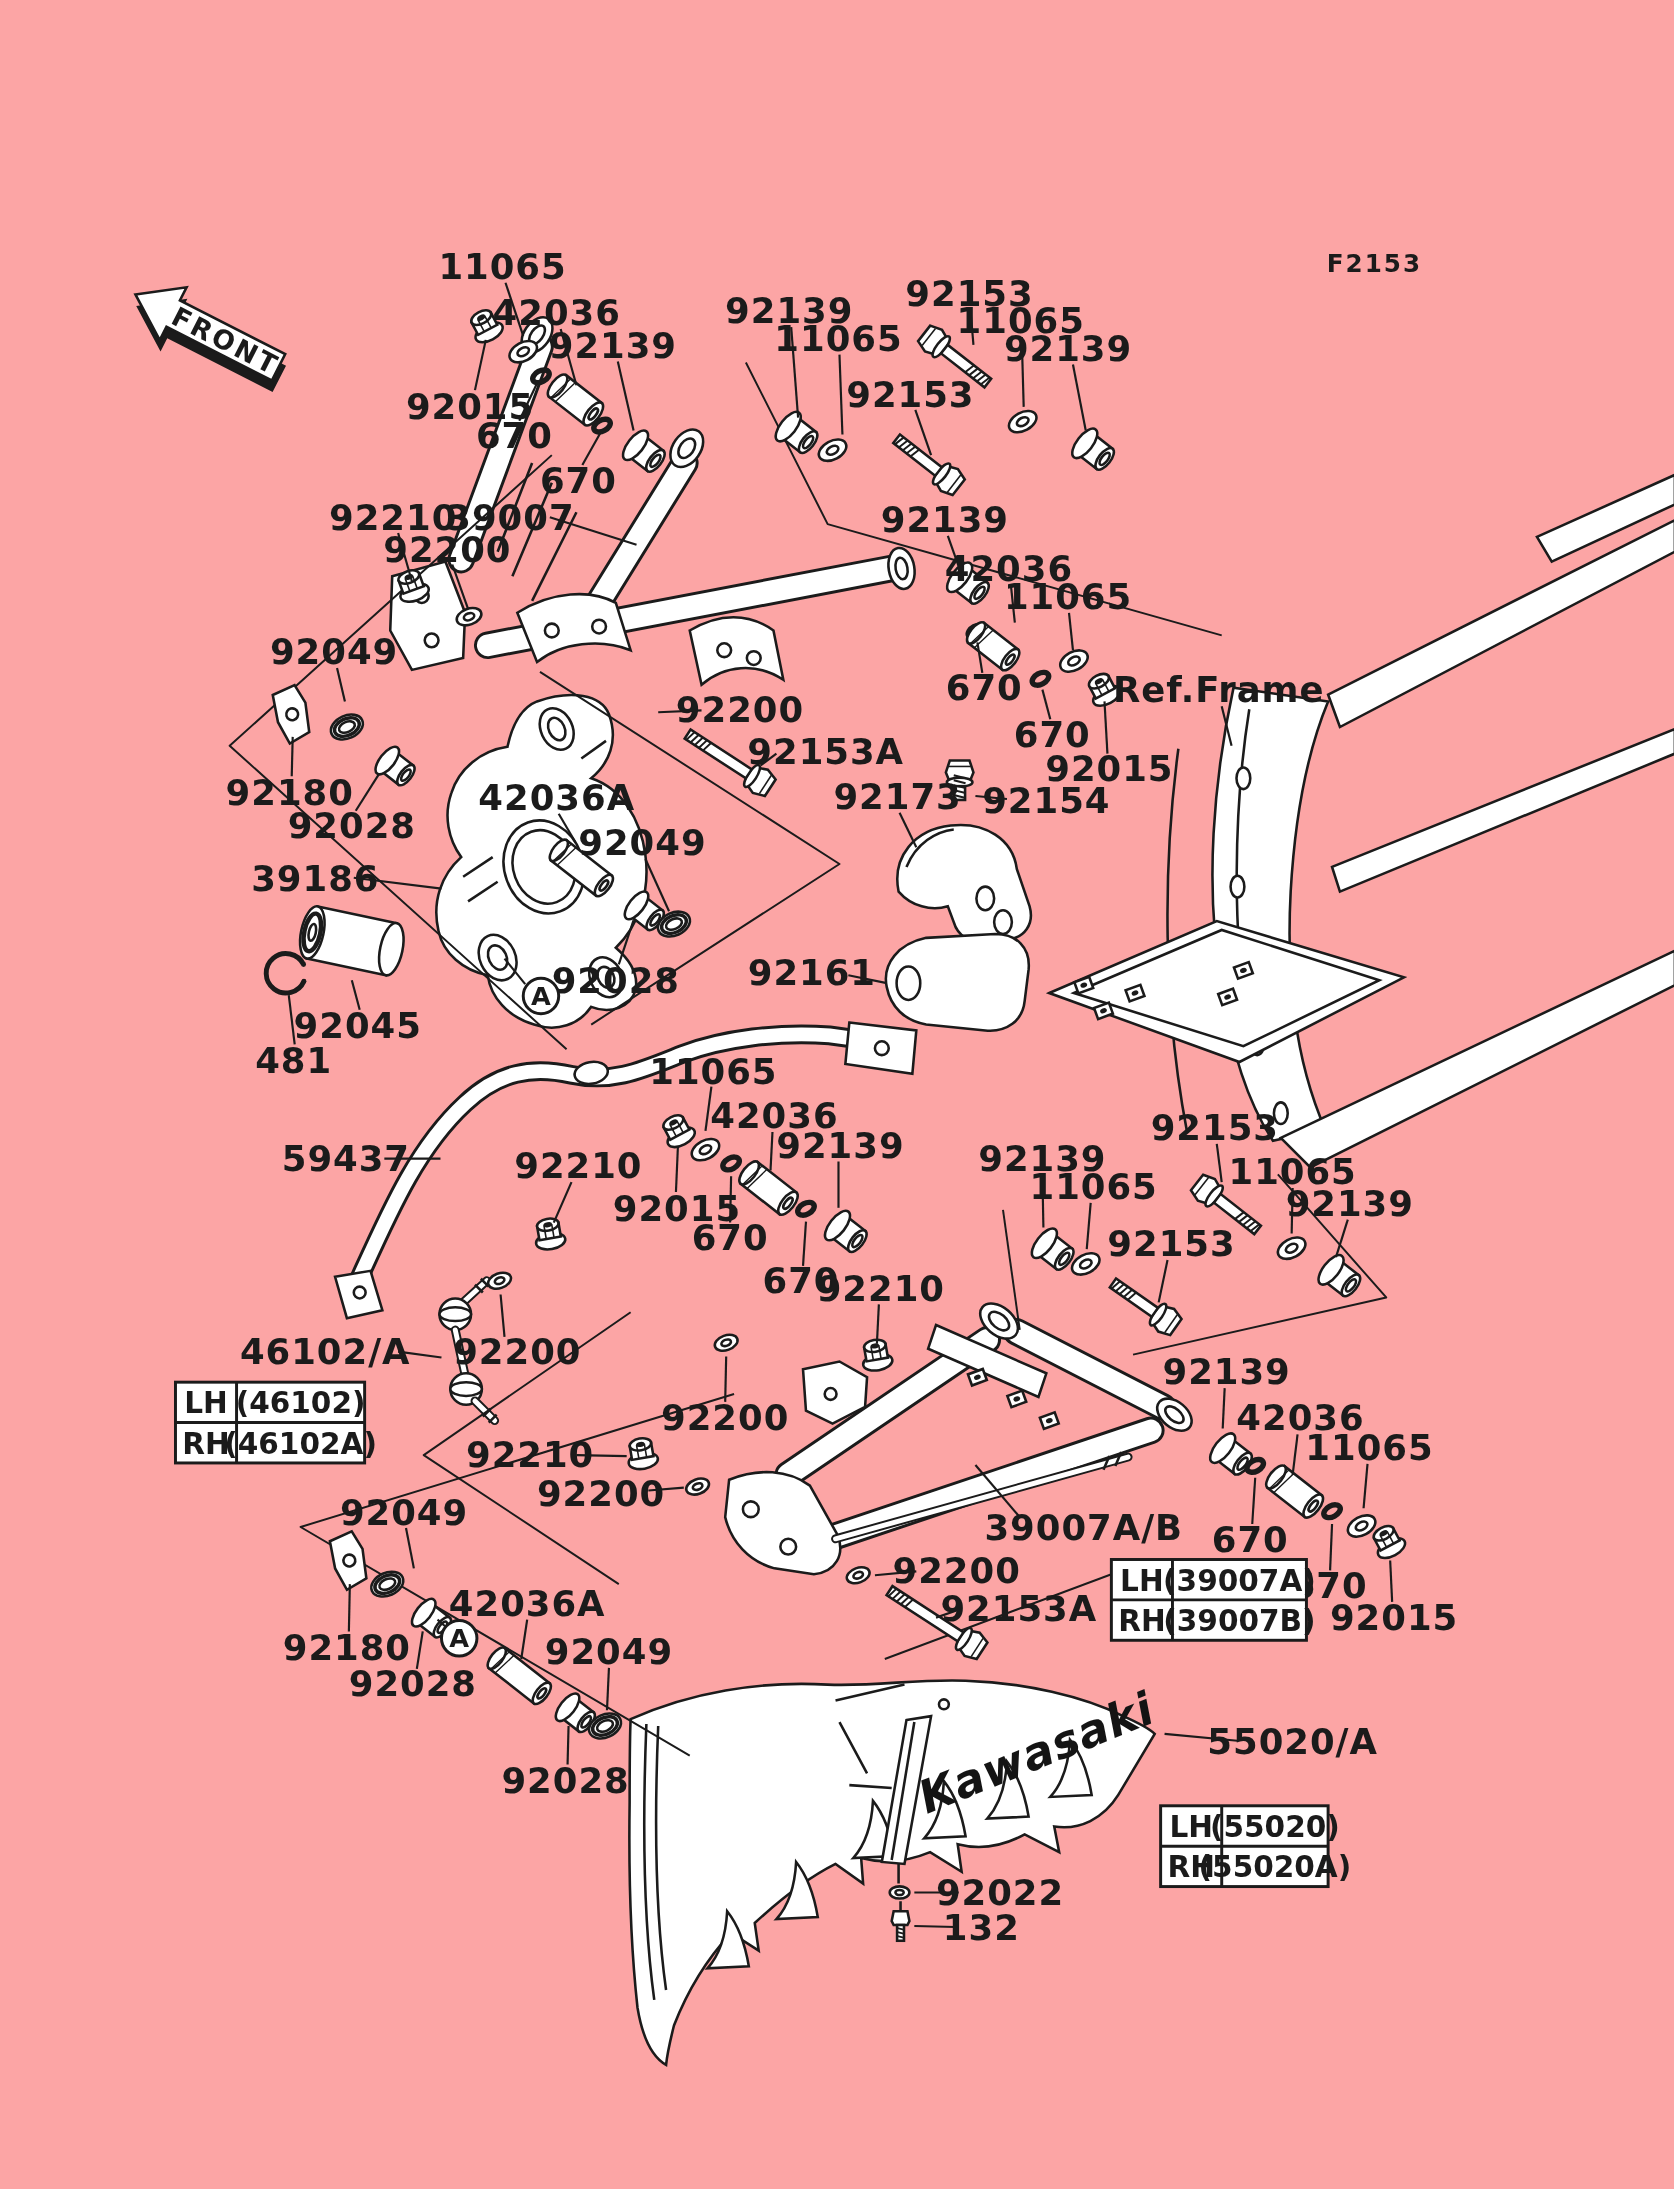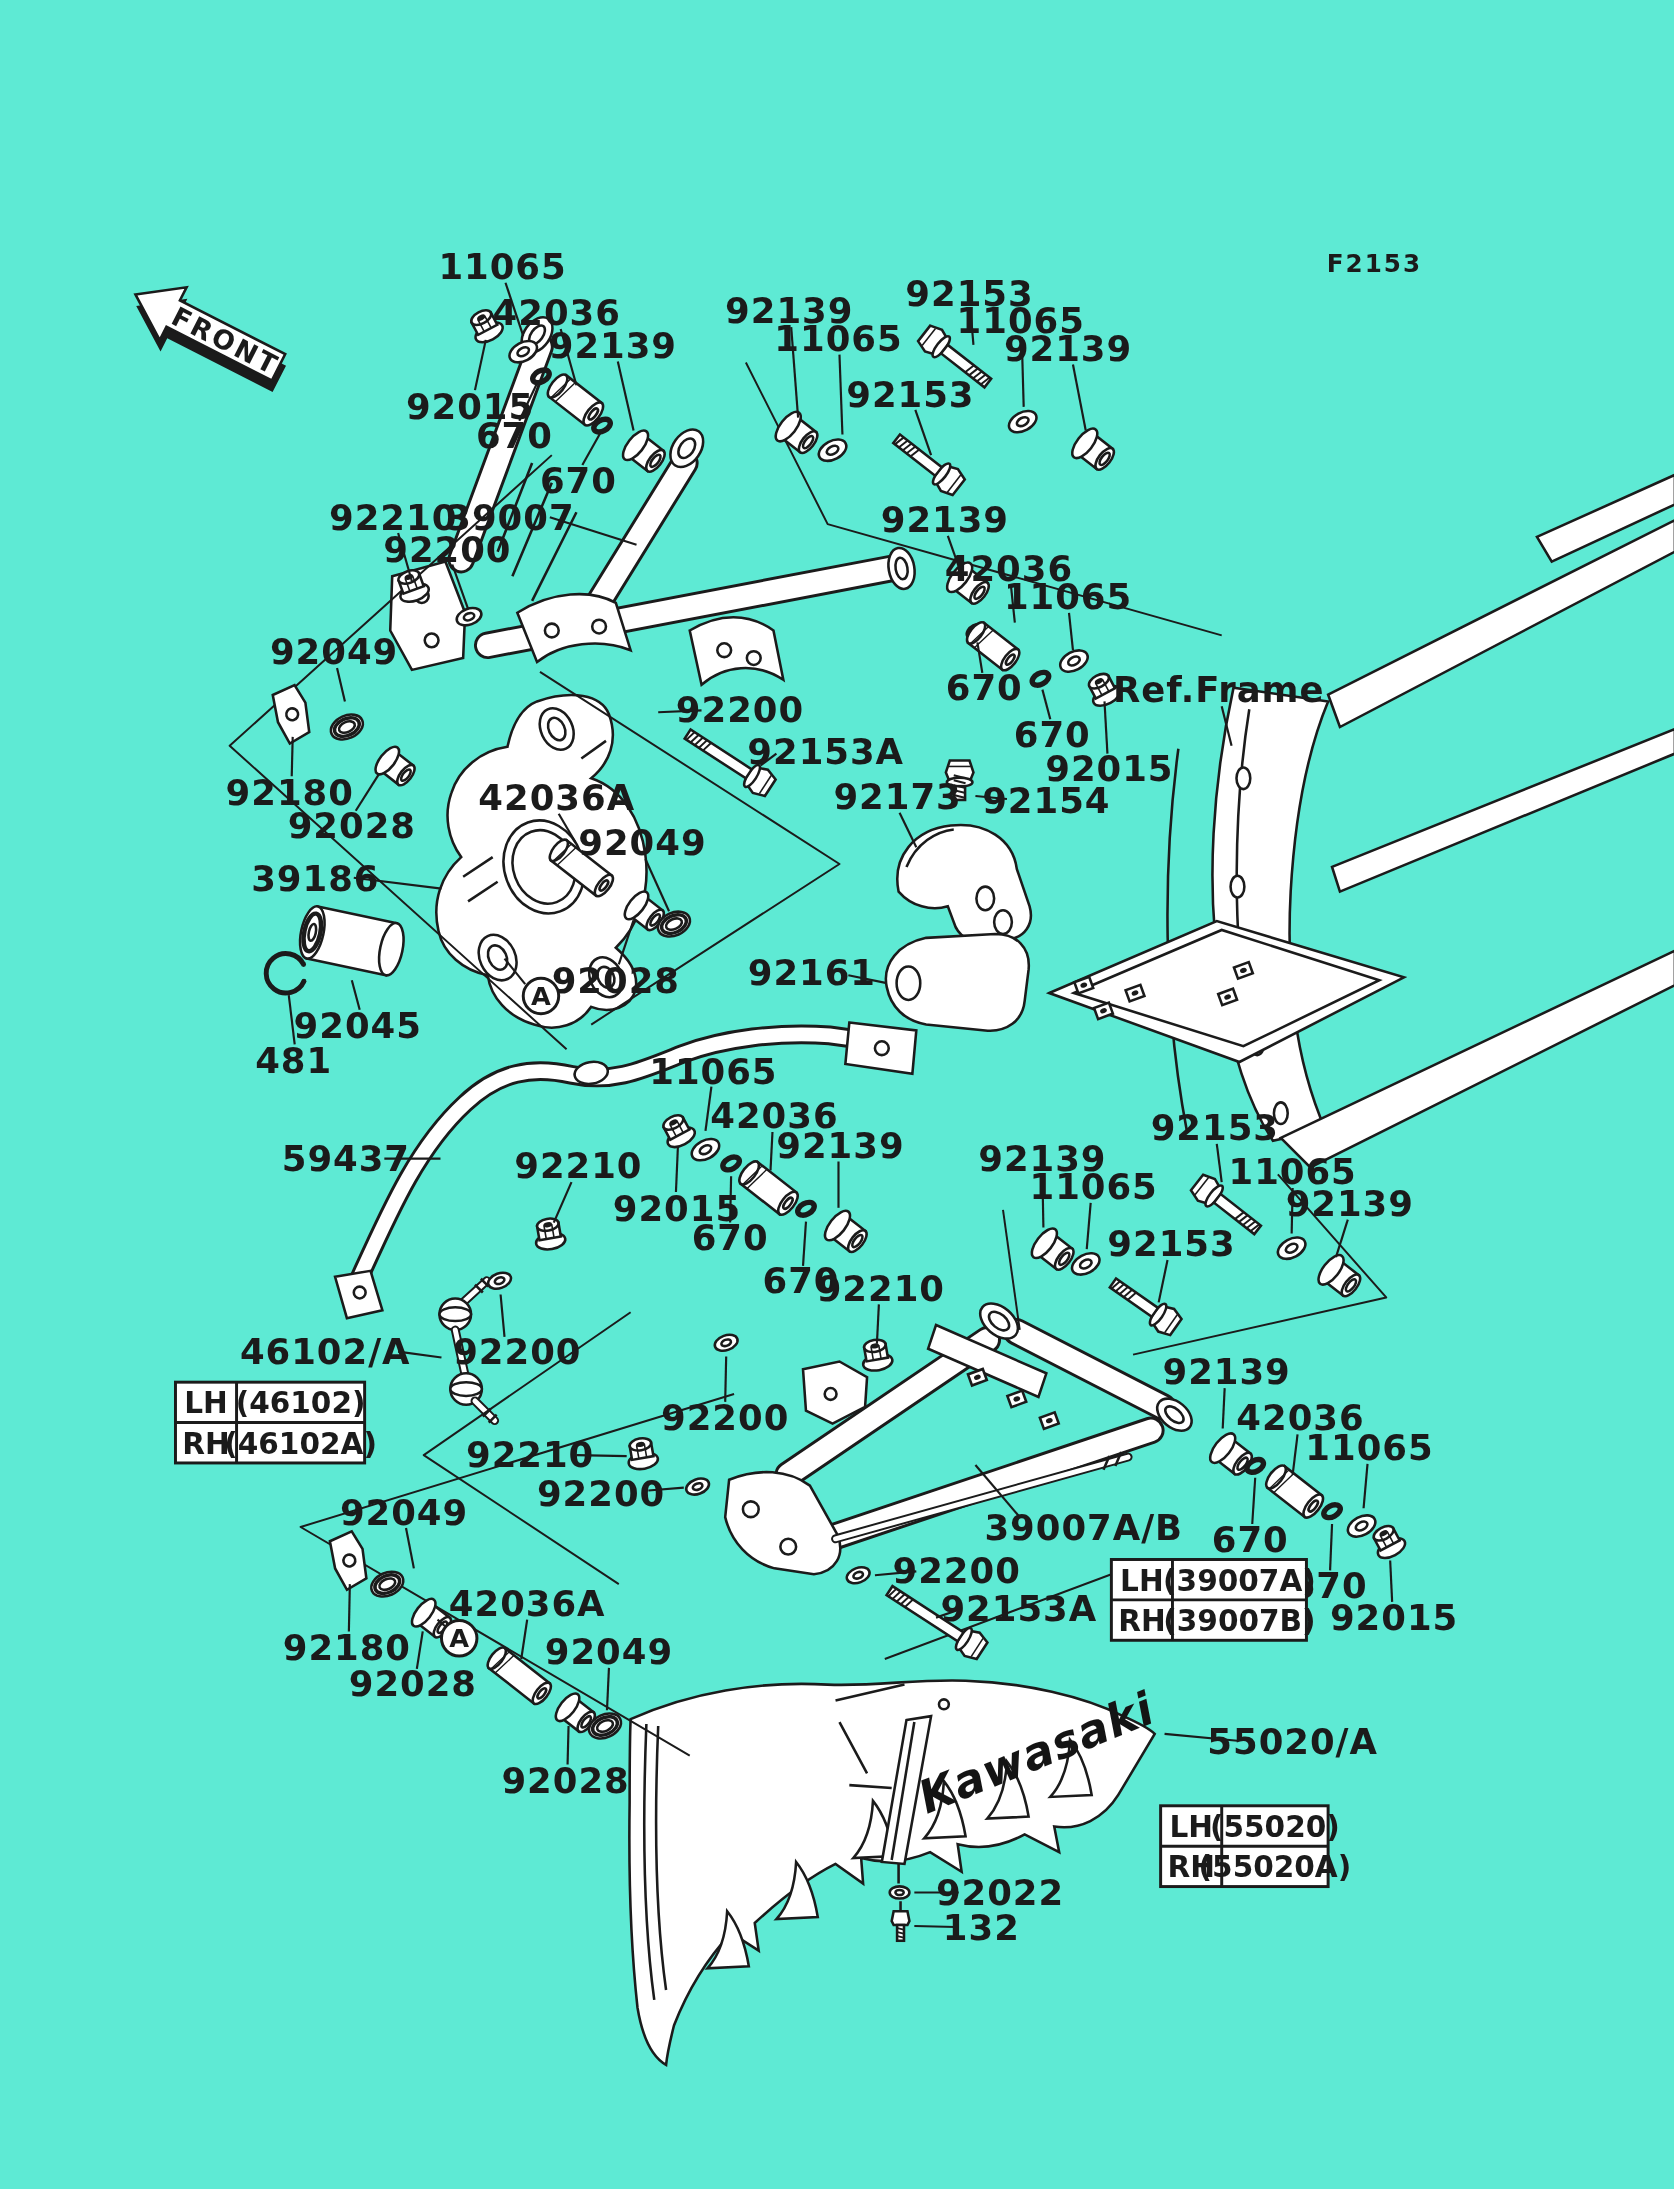--- a/index.html
+++ b/index.html
@@ -1,16 +1,16 @@
 <!DOCTYPE html>
 <html><head>
 <meta charset="utf-8">
 <style>
   html,body{margin:0;padding:0;background:#fbfbf8;}
-  #stage{position:relative;width:1675px;height:2190px;background:#5eead4;overflow:hidden;
+  #stage{position:relative;width:1675px;height:2190px;background:#fca5a5;overflow:hidden;
          font-family:"DejaVu Sans",sans-serif;text-decoration:underline;}
   svg text{font-family:"DejaVu Sans",sans-serif;}
   .callout{font-weight:bold;font-size:36px;fill:#1b1b1b;letter-spacing:1px;}
   .figcode{font-weight:bold;font-size:25px;fill:#1b1b1b;letter-spacing:2px;}
   .tbltxt{font-weight:bold;font-size:30px;fill:#1b1b1b;}
   .mark{font-weight:bold;font-size:26px;fill:#1b1b1b;}
   .lead{stroke:#1b1b1b;stroke-width:2.2;fill:none;}
   .region{stroke:#1b1b1b;stroke-width:2;fill:none;stroke-linejoin:round;}
   .ln{stroke:#1b1b1b;stroke-width:2.6;fill:none;}
   .pc{stroke:#1b1b1b;stroke-width:2.6;fill:#ffffff;}

